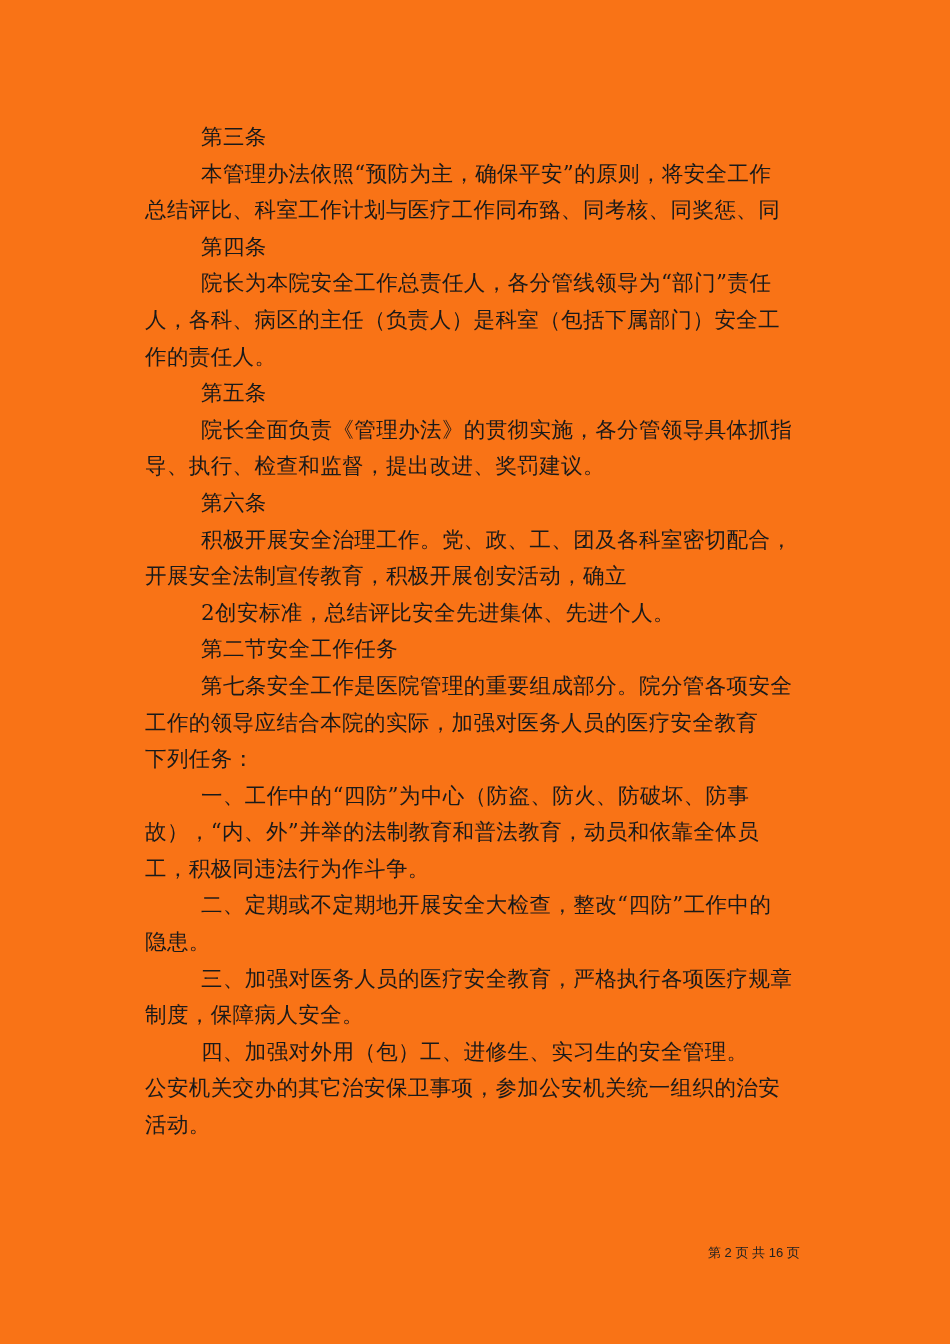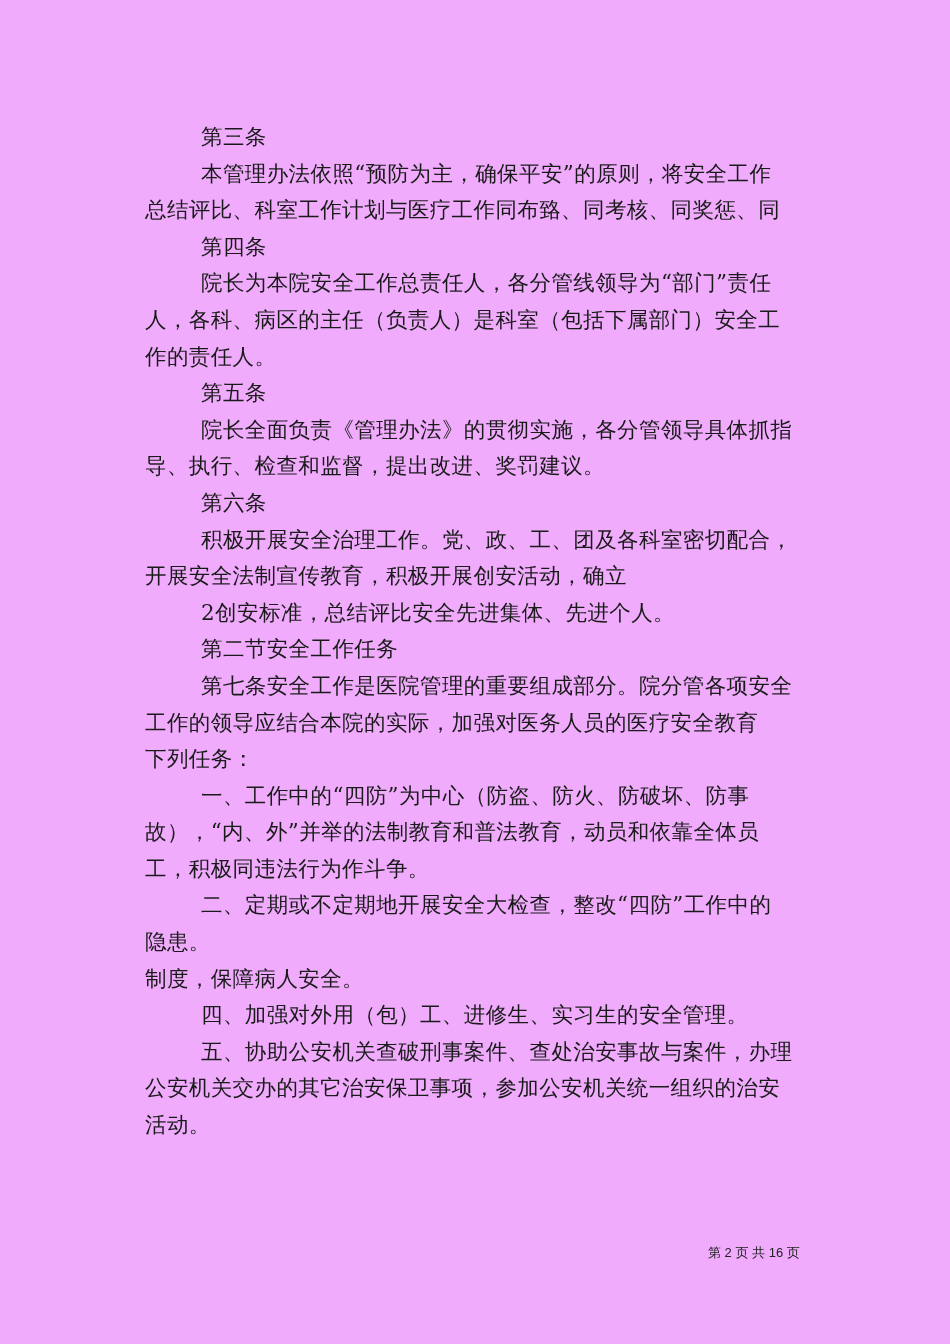--- a/index.html
+++ b/index.html
@@ -1,18 +1,18 @@
 <!DOCTYPE html>
 <html><head>
 <meta charset="utf-8">
 <style>
   html, body { margin: 0; padding: 0; background: #ffffff; }
   body { width: 950px; height: 1344px; position: relative; overflow: hidden;
          font-family: "DejaVu Serif", "Liberation Serif", serif; color: #1a1a1a; }
-  .page { position: absolute; left: 0; top: 0; width: 950px; height: 1344px; background: #f0abfc; }
+  .page { position: absolute; left: 0; top: 0; width: 950px; height: 1344px; background: #f97316; }
   .content { position: absolute; left: 145px; top: 119px; width: 662px; }
   .line { height: 36.6px; line-height: 36.6px; font-size: 21.5px; white-space: nowrap;
           letter-spacing: 0.4px; }
   .indent { padding-left: 56px; }
   .footer { position: absolute; left: 708px; top: 1244px; font-size: 13px;
             font-family: Liberation Sans, sans-serif; color: #222; white-space: nowrap; }
 </style>
 </head>
 <body>
 
@@ -34,20 +34,20 @@
       <div class="line indent">2创安标准，总结评比安全先进集体、先进个人。</div>
       <div class="line indent">第二节安全工作任务</div>
       <div class="line indent">第七条安全工作是医院管理的重要组成部分。院分管各项安全</div>
       <div class="line">工作的领导应结合本院的实际，加强对医务人员的医疗安全教育</div>
       <div class="line">下列任务：</div>
       <div class="line indent">一、工作中的“四防”为中心（防盗、防火、防破坏、防事</div>
       <div class="line">故），“内、外”并举的法制教育和普法教育，动员和依靠全体员</div>
       <div class="line">工，积极同违法行为作斗争。</div>
       <div class="line indent">二、定期或不定期地开展安全大检查，整改“四防”工作中的</div>
       <div class="line">隐患。</div>
+      <div class="line indent">三、加强对医务人员的医疗安全教育，严格执行各项医疗规章</div>
       <div class="line">制度，保障病人安全。</div>
       <div class="line indent">四、加强对外用（包）工、进修生、实习生的安全管理。</div>
-      <div class="line indent">五、协助公安机关查破刑事案件、查处治安事故与案件，办理</div>
       <div class="line">公安机关交办的其它治安保卫事项，参加公安机关统一组织的治安</div>
       <div class="line">活动。</div>
     </div>
   <div class="footer">第 2 页 共 16 页</div>
 </div>
 
 </body></html>

